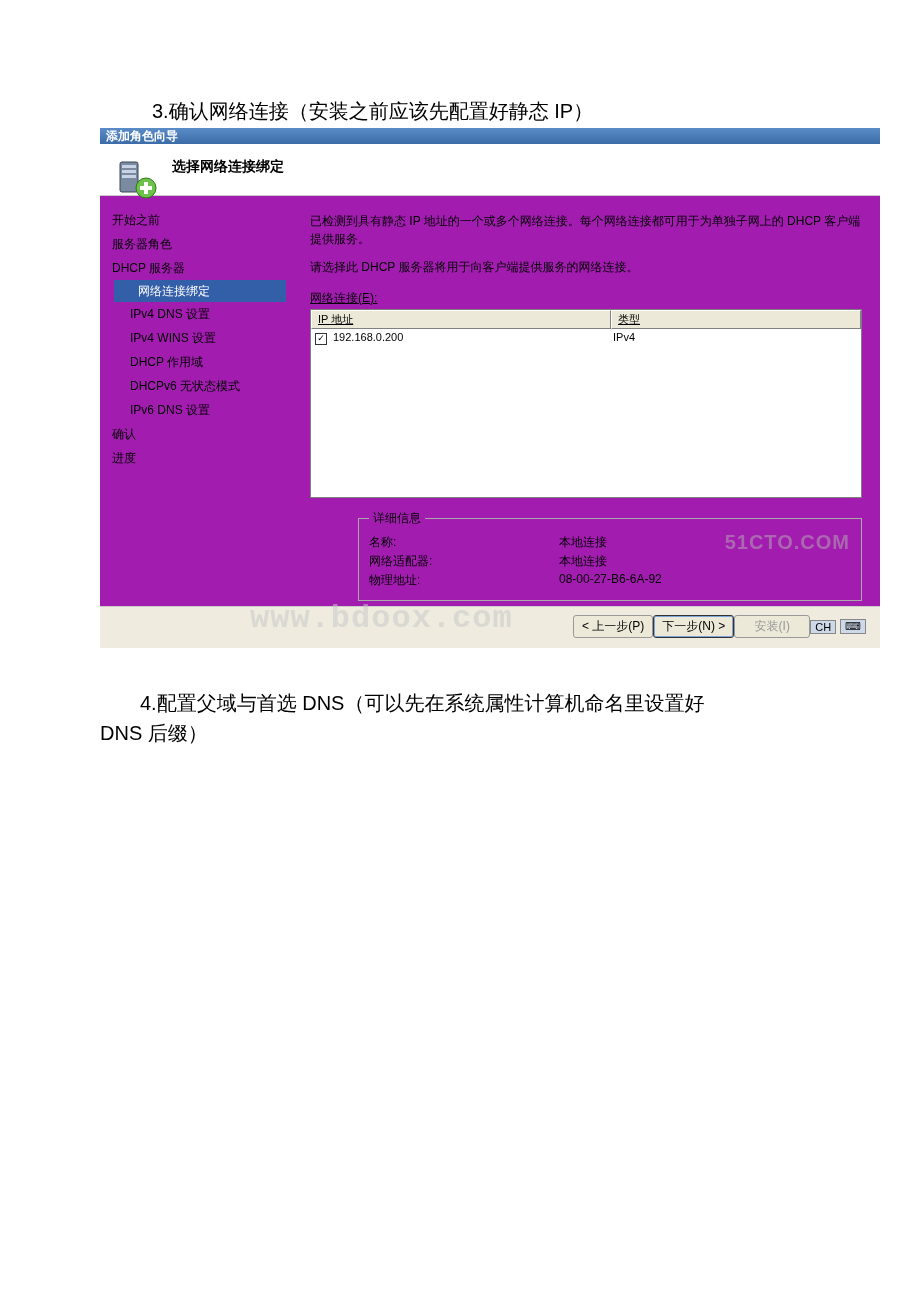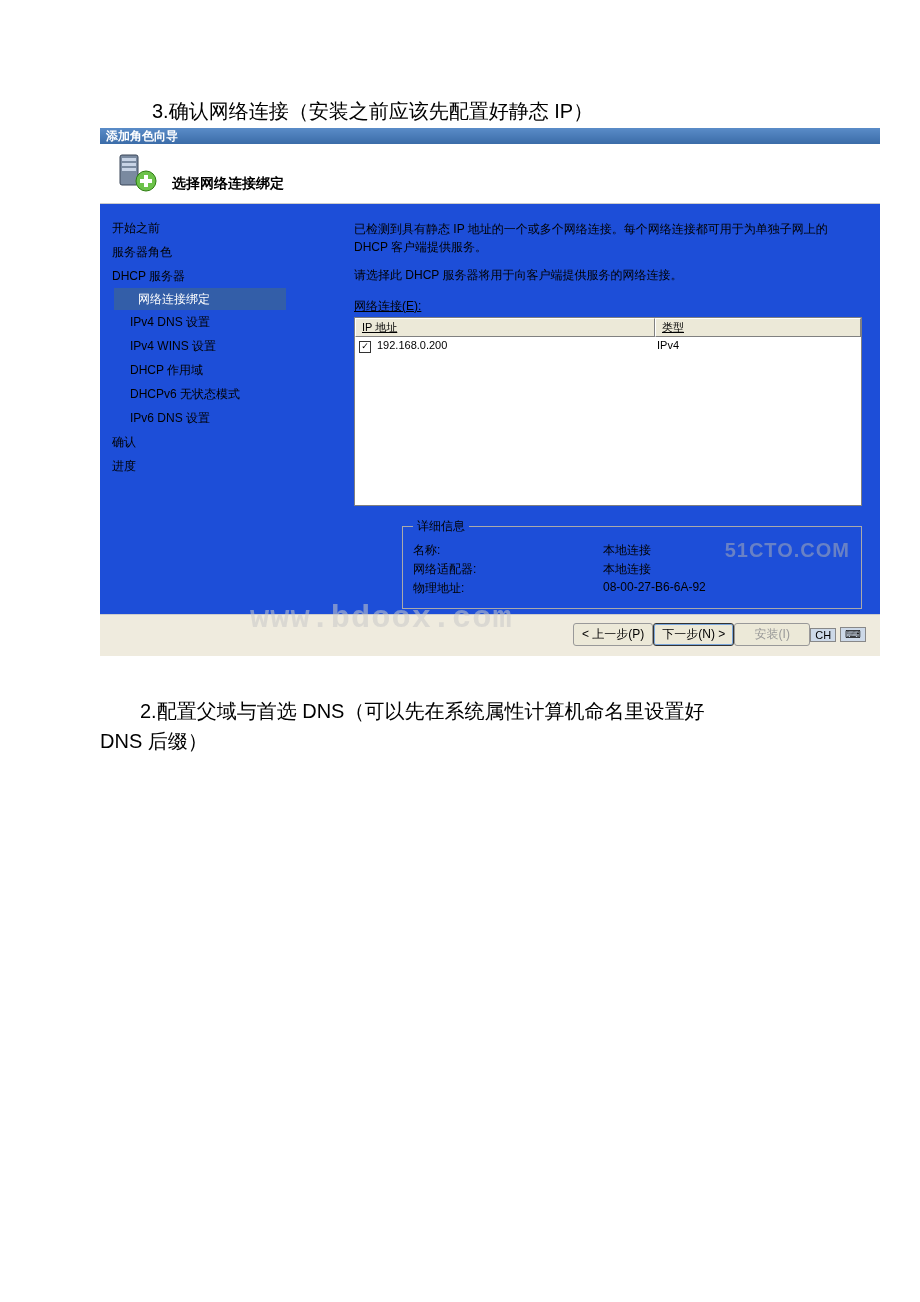--- a/index.html
+++ b/index.html
@@ -33,44 +33,43 @@
       font-weight: bold;
       padding: 2px 6px;
       height: 16px;
       display: flex;
       align-items: center;
     }
     .wizard-header {
       background: #ffffff;
       padding: 14px 16px 10px 16px;
       display: flex;
-      align-items: flex-end;
+      align-items: flex-start;
       border-bottom: 1px solid #ccc;
-      height: 60px;
+      height: 52px;
     }
     .wizard-icon {
       width: 42px;
       height: 42px;
       margin-right: 14px;
       display: flex;
       align-items: center;
       justify-content: center;
       position: relative;
     }
     .wizard-icon svg { width: 42px; height: 42px; }
     .wizard-heading {
       font-size: 14px;
       font-weight: bold;
       color: #000;
     }
     .wizard-body {
-      background: #1d4ed8;
+      background: #a21caf;
       display: flex;
       min-height: 410px;
-      gap: 44px;
     }
     .wizard-sidebar {
       width: 200px;
       padding: 12px 0;
       font-size: 12px;
     }
     .sidebar-item {
       padding: 3px 12px;
       color: #000;
       line-height: 1.5;
@@ -281,15 +280,15 @@
     <div class="lang-ind">
       <span class="lang-chip">CH</span>
       <span class="lang-chip">⌨</span>
     </div>
   </div>
 </div>
 
 <div class="watermark-bdoox">WWW.bdoox.com</div>
 
 <div class="instruction-text-2">
-  <span>　　2.配置父域与首选 DNS（可以先在系统属性计算机命名里设置好</span><br>
+  <span>　　4.配置父域与首选 DNS（可以先在系统属性计算机命名里设置好</span><br>
   <span>DNS 后缀）</span>
 </div>
 
 </body></html>

